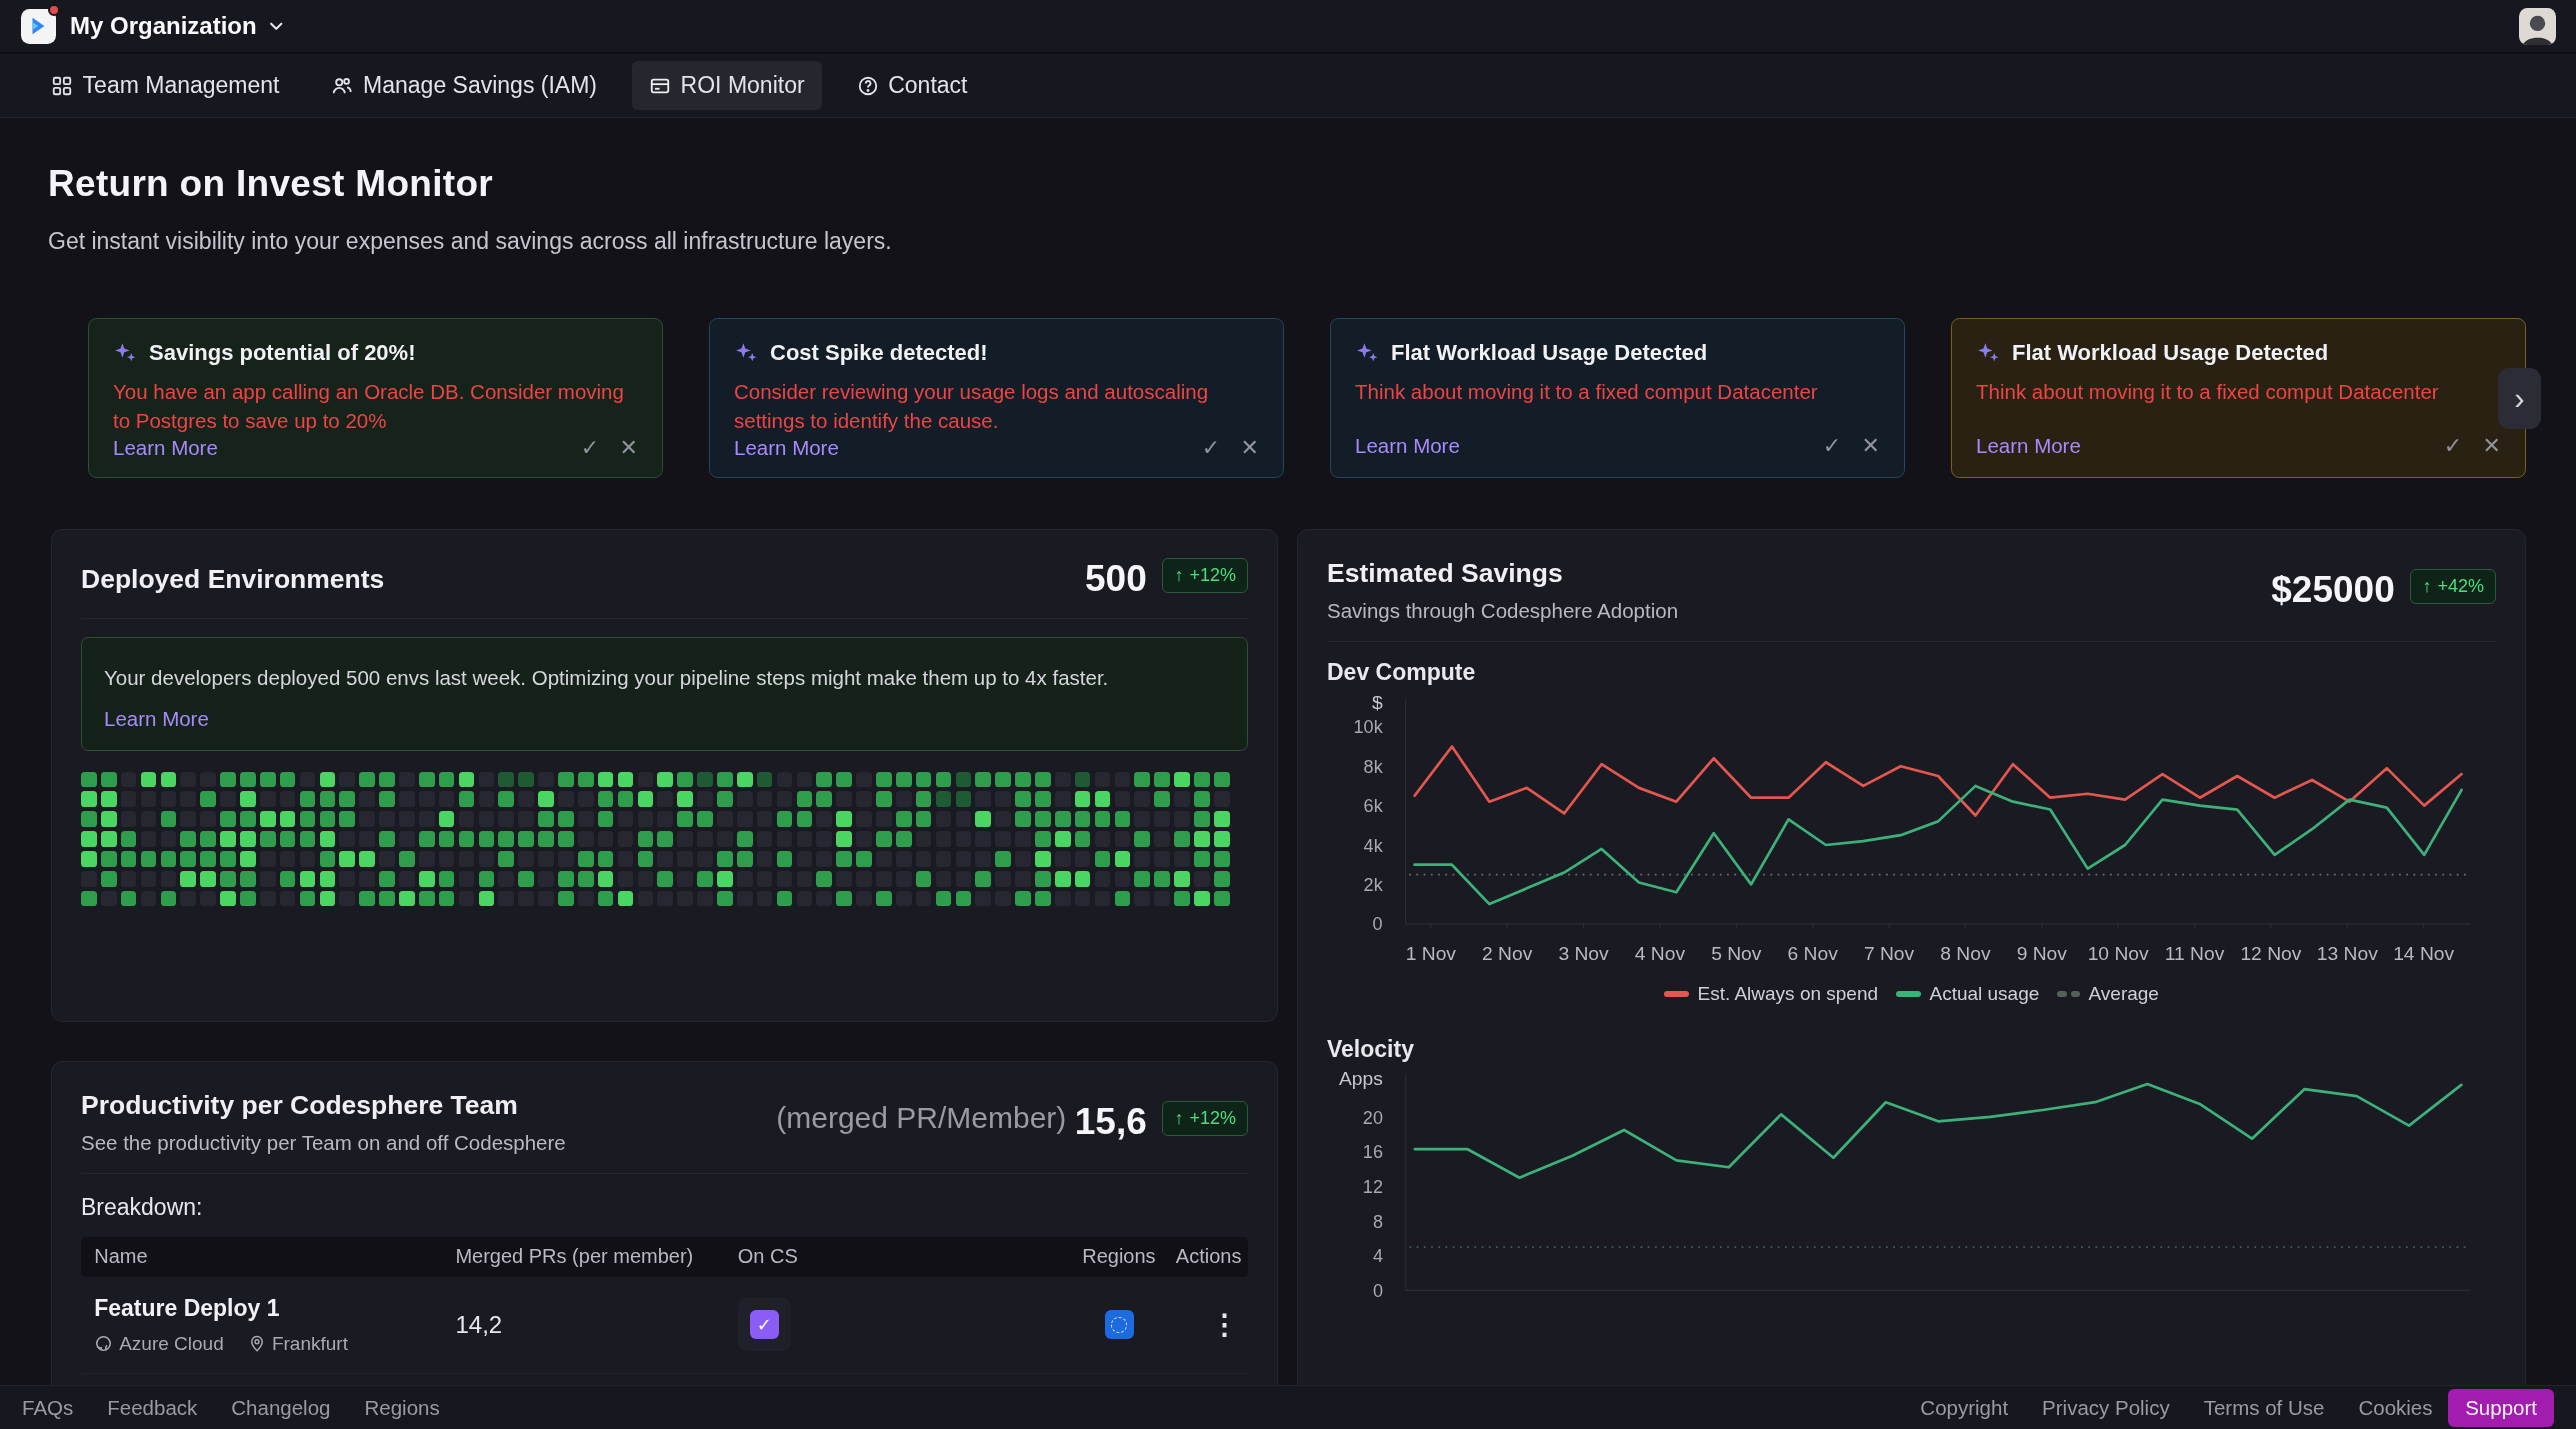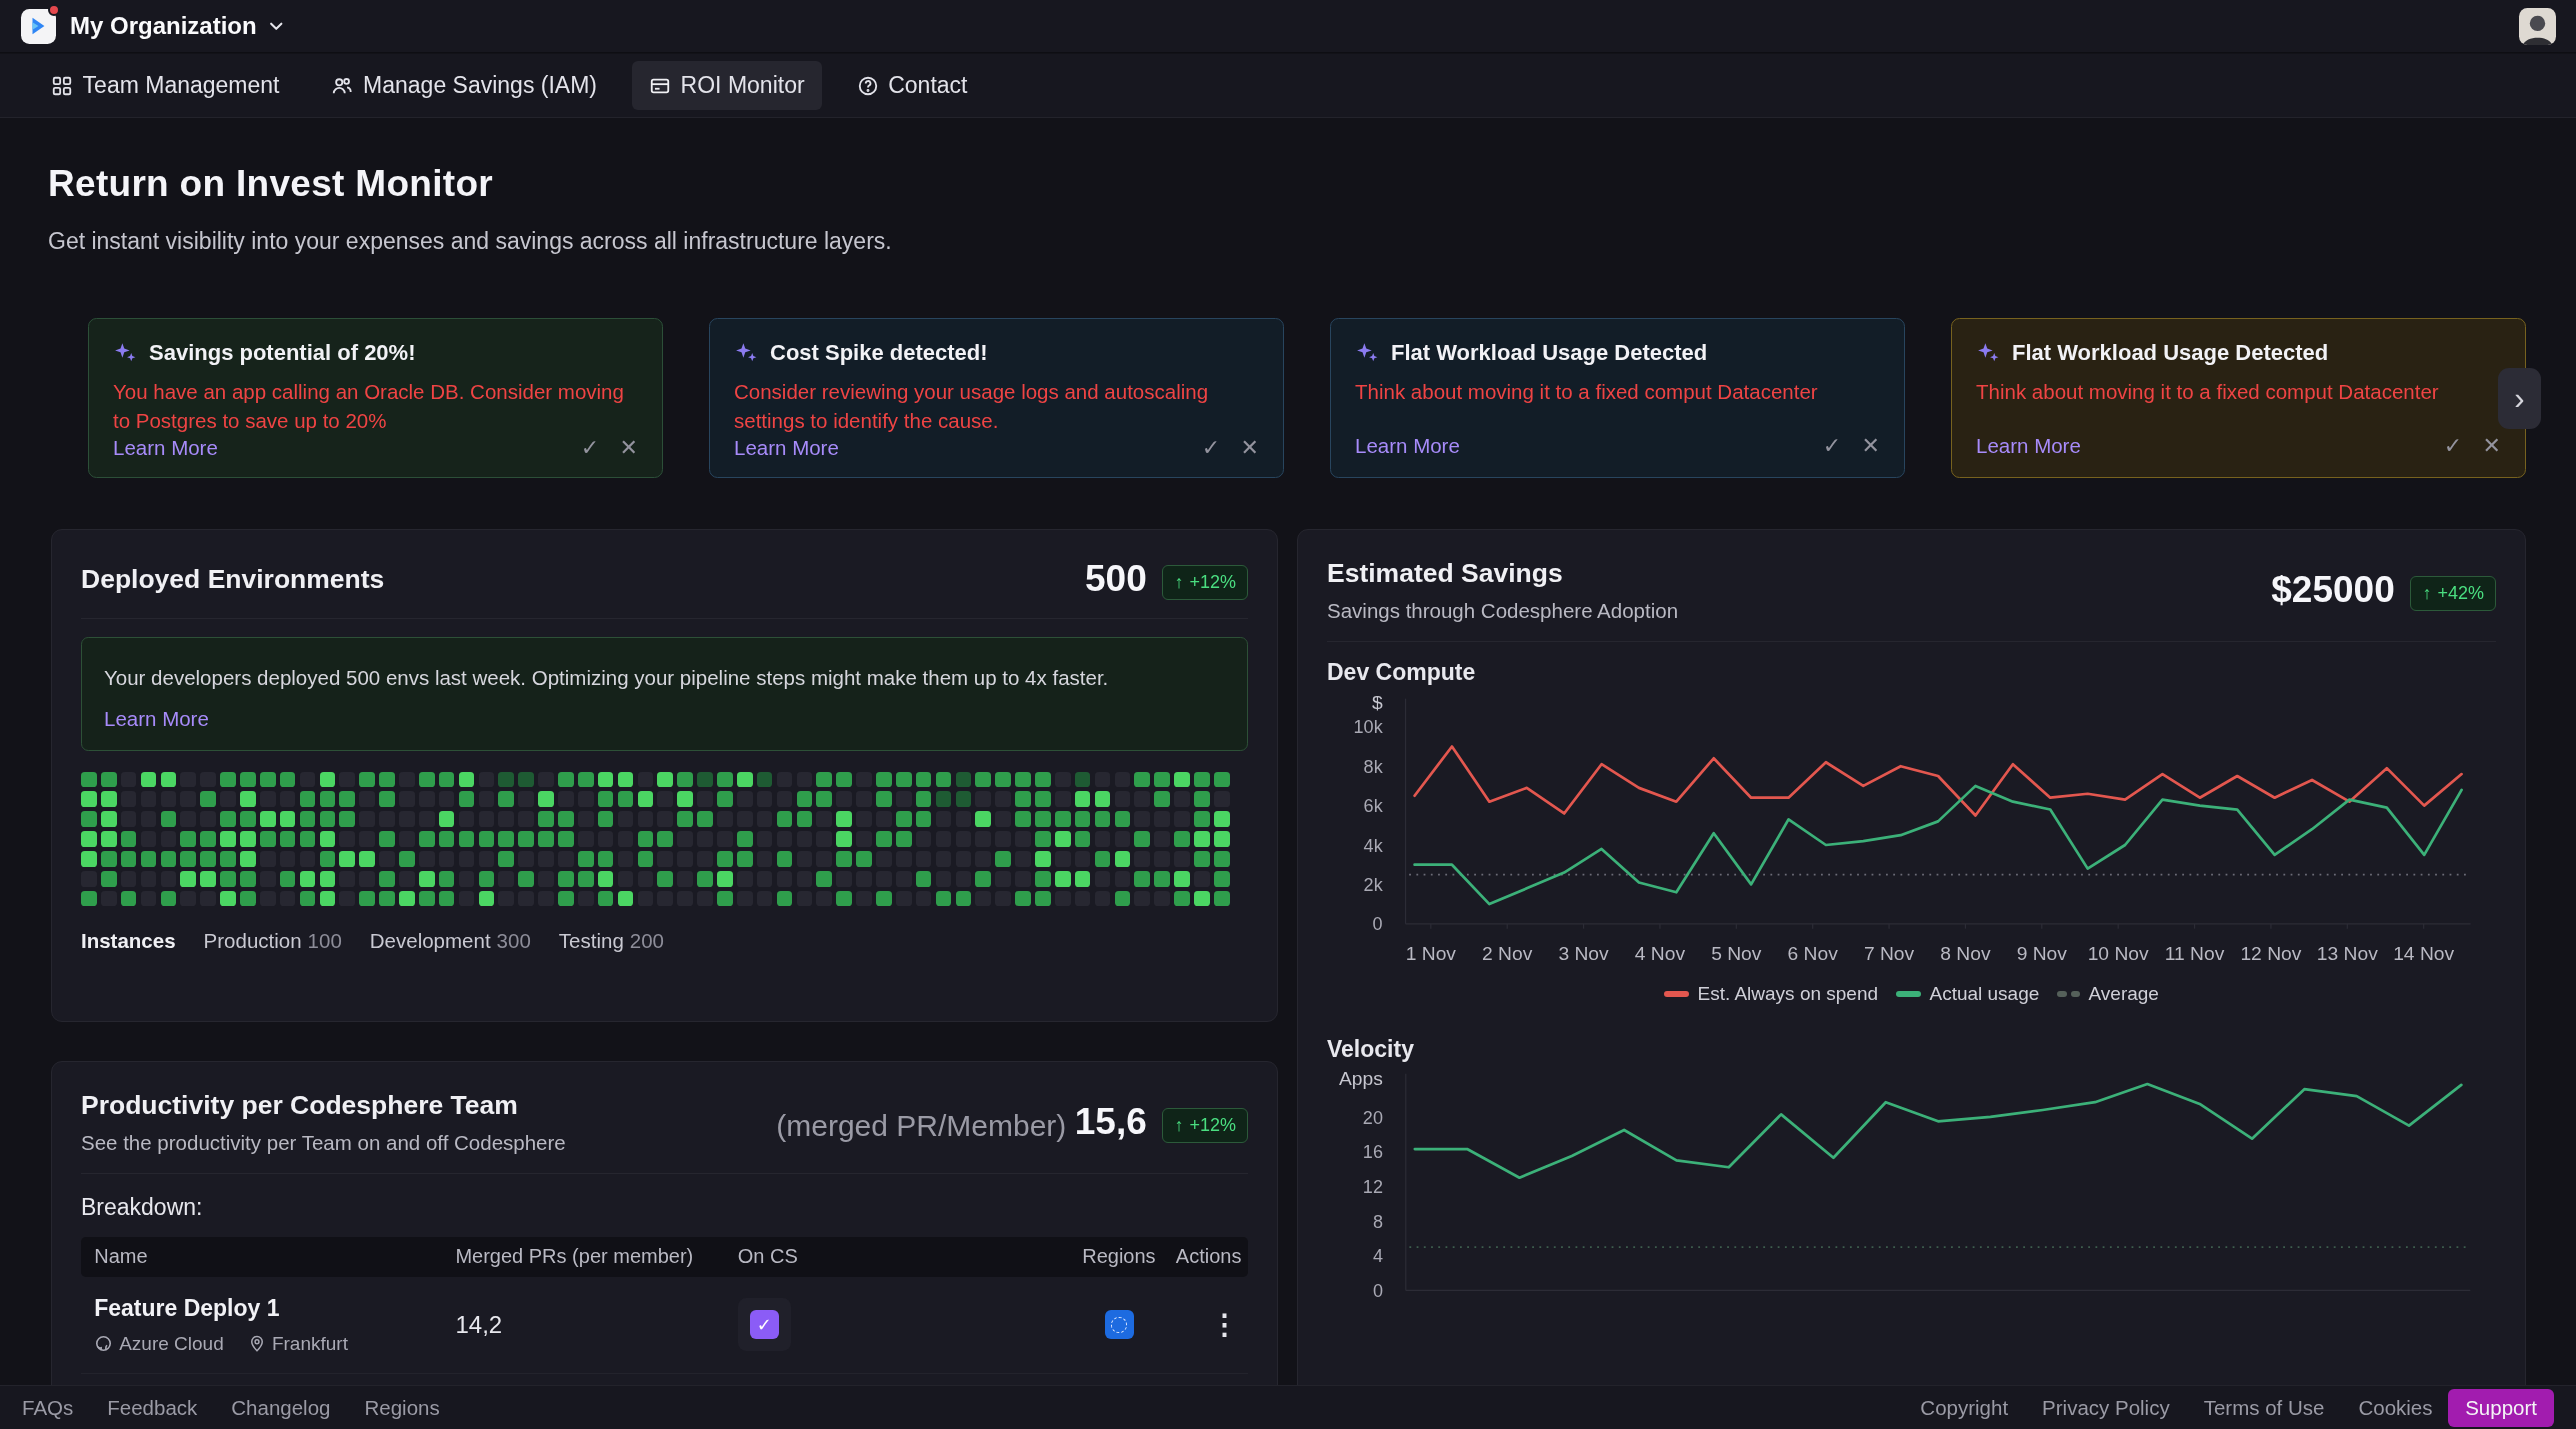--- a/index.html
+++ b/index.html
@@ -58,21 +58,21 @@
     font-size:31px; color:#d6d6dd; z-index:30; }
   
   .panel { position:absolute; background:#1a1a23; border:1.2px solid #26262f; border-radius:11px;
     padding:28px 29px; }
   #panel-deployed { left:51px; top:529px; width:1227px; height:493px; }
   #panel-productivity { left:51px; top:1061px; width:1227px; height:542px; }
   #panel-savings { left:1297px; top:529px; width:1229px; height:976px; }
   .panel-head { display:flex; align-items:center; }
   .panel-title { font-size:26.5px; font-weight:700; color:#f0f0f4; }
   .panel-sub { font-size:20.5px; color:#b9b9c3; margin-top:9.6px; }
-  .metric-group { margin-left:auto; display:flex; align-items:flex-end; }
+  .metric-group { margin-left:auto; display:flex; align-items:flex-start; }
   .metric-label { font-size:30px; color:#9a9aa5; margin-right:8.4px; }
   .metric-value { font-size:37px; font-weight:700; color:#f6f6fa; }
   .badge { margin-left:15.7px; display:flex; align-items:center; gap:6px;
     background:#0f2418; border:1.2px solid #2c5a3a; color:#4ade80;
     font-size:18px; padding:6px 11px; border-radius:6px; }
   .divider { border-top:1.2px solid #26262f; margin:18px 0 0 0; }
   
   .callout { margin-top:18px; background:#15221a; border:1.2px solid #2d5037; border-radius:7.2px;
     padding:17px 22px 19px 22px; }
   .callout-title { font-size:22px; font-weight:700; color:#f0f0f4; }
@@ -684,32 +684,20 @@
       <div class="hm-cell" style="background: rgb(39, 39, 49);"></div>
       <div class="hm-cell" style="background: rgb(75, 214, 99);"></div>
       <div class="hm-cell" style="background: rgb(47, 158, 76);"></div>
       <div class="hm-cell" style="background: rgb(39, 39, 49);"></div>
       <div class="hm-cell" style="background: rgb(75, 214, 99);"></div>
       <div class="hm-cell" style="background: rgb(75, 214, 99);"></div>
       <div class="hm-cell" style="background: rgb(47, 158, 76);"></div>
       <div class="hm-cell" style="background: rgb(47, 158, 76);"></div>
       <div class="hm-cell" style="background: rgb(47, 158, 76);"></div>
     </div>
-  <div class="hm-legend">
-    <span class="lead">Instances</span>
-    <span class="hm-item">
-      <span>Production</span><span class="num">100</span>
-    </span>
-    <span class="hm-item">
-      <span>Development</span><span class="num">300</span>
-    </span>
-    <span class="hm-item">
-      <span>Testing</span><span class="num">200</span>
-    </span>
-  </div>
 </section>
 
 <section class="panel" id="panel-productivity">
   <div class="panel-head">
     <div>
       <div class="panel-title">Productivity per Codesphere Team</div>
       <div class="panel-sub">See the productivity per Team on and off Codesphere</div>
     </div>
     <div class="metric-group">
       <span class="metric-label">(merged PR/Member)</span>

